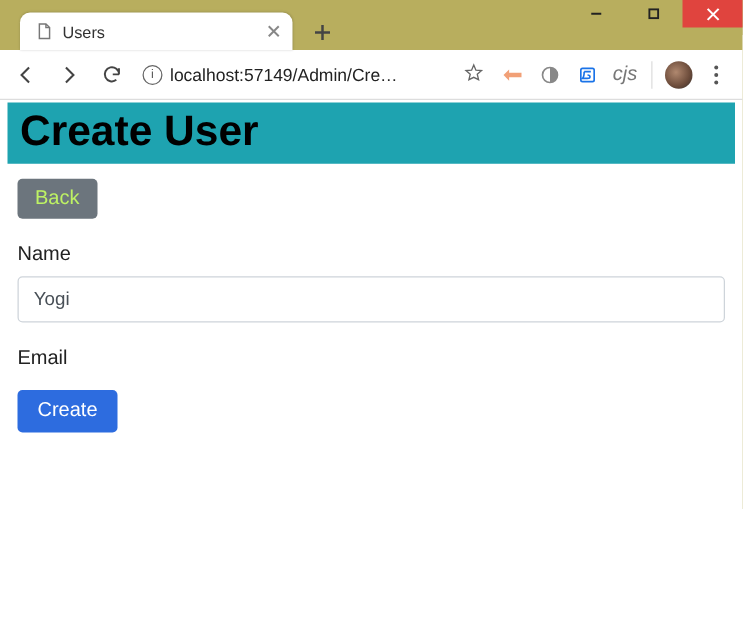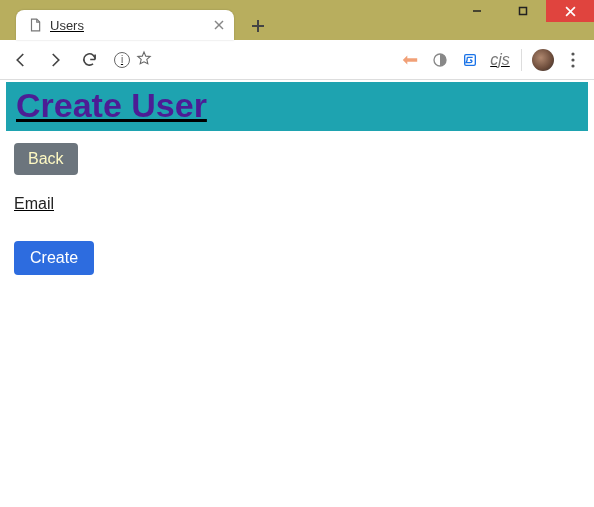--- a/index.html
+++ b/index.html
@@ -8,21 +8,20 @@
     font-family: "Segoe UI", Arial, sans-serif;
     width: 594px;
     height: 507px;
     overflow: hidden;
   }
   .window {
     position: absolute;
     top: 0; left: 0; right: 0; bottom: 0;
     display: flex;
     flex-direction: column;
-    text-decoration: underline;
   }
   
   .titlebar {
     height: 28px;
     background: #b8ae5e;
     display: flex;
     justify-content: flex-end;
     align-items: flex-start;
   }
   .win-btn {
@@ -114,51 +113,51 @@
     background: radial-gradient(circle at 40% 40%, #b0886f 0%, #6b4b3a 60%, #2b2b2b 100%);
   }
   
   .page {
     flex: 1;
     background: #fff;
     overflow: auto;
   }
   .banner {
     background: #1ea3b0;
-    color: #4c1d95;
+    color: #000000;
     font-size: 34px;
     font-weight: 700;
     padding: 4px 10px 6px 10px;
     margin: 2px 6px 0 6px;
   }
   .content { padding: 12px 14px; }
   .back-btn {
     display: inline-block;
     background: #6c757d;
-    color: #fef9c3;
+    color: #bef264;
     padding: 7px 14px;
     font-size: 16px;
     border-radius: 4px;
     border: none;
     cursor: pointer;
   }
   .form-group { margin-top: 20px; }
   .form-label { font-size: 16px; color: #222; display: block; margin-bottom: 8px; }
   .form-input {
     width: 100%;
     padding: 9px 12px;
     font-size: 15px;
     color: #495057;
     background: #fff;
     border: 1px solid #ced4da;
     border-radius: 4px;
     outline: none;
   }
   .create-btn {
-    margin-top: 20px;
+    margin-top: 8px;
     background: #2d6cdf;
     color: #fff;
     border: none;
     padding: 8px 16px;
     font-size: 16px;
     border-radius: 4px;
     cursor: pointer;
   }
 </style>
 </head>
@@ -220,20 +219,21 @@
           <path d="M9 4l8 8-8 8" fill="none" stroke="#444" stroke-width="2.2"></path>
         </svg>
     </div>
     <div class="tbtn">
       <svg width="17" height="17" viewBox="0 0 24 24">
           <path d="M4 12a8 8 0 1 1 3 6.2M4 12V5m0 7h7" fill="none" stroke="#444" stroke-width="2.2" transform="scale(-1,1) translate(-24,0)"></path>
         </svg>
     </div>
     <div class="omnibox">
       <span class="info-icon">i</span>
+      <span class="url">localhost:57149/Admin/Cre…</span>
       <span>
         <svg width="16" height="16" viewBox="0 0 24 24">
             <path d="M12 3l2.6 6.2 6.7.5-5.1 4.4 1.6 6.5L12 17.8 6.2 20.6l1.6-6.5L2.7 9.7l6.7-.5z" fill="none" stroke="#666" stroke-width="1.6"></path>
           </svg>
       </span>
     </div>
     <div class="tool-icons">
       <span class="icon">
         <svg width="18" height="14" viewBox="0 0 20 14">
             <path d="M2 7l5-5v3h11v4H7v3z" fill="#e85" opacity=".8"></path>
@@ -264,20 +264,24 @@
           </svg>
       </span>
     </div>
   </div>
 
   <div class="page">
     <div class="banner">Create User</div>
     <div class="content">
       <button class="back-btn">Back</button>
 
+      <div class="form-group">
+        <label class="form-label">Name</label>
+        <input class="form-input" type="text" value="Yogi" style="">
+      </div>
 
       <div class="form-group">
         <label class="form-label">Email</label>
       </div>
 
 
       <button class="create-btn">Create</button>
     </div>
   </div>
 

